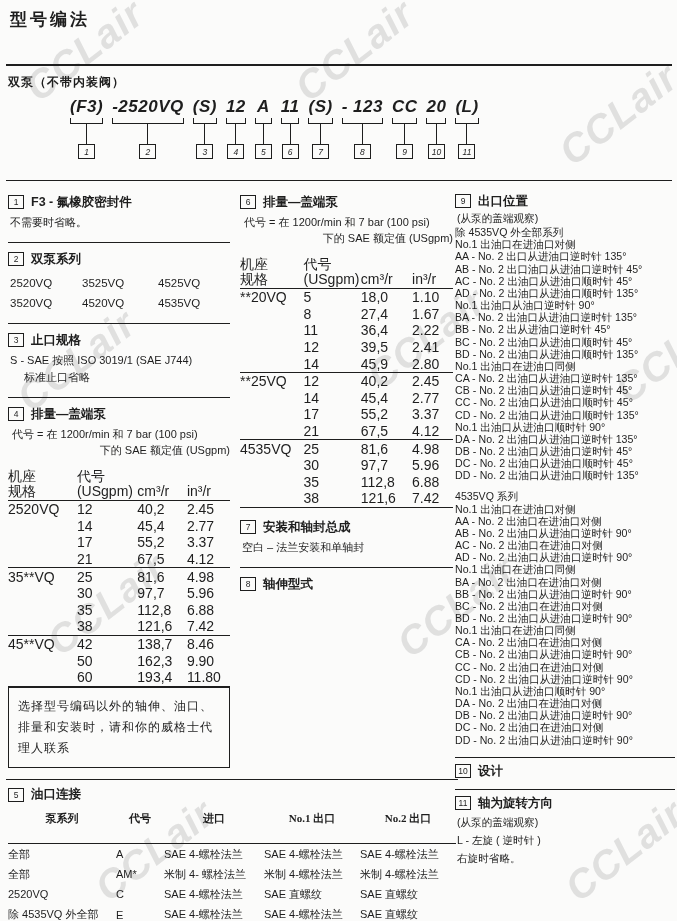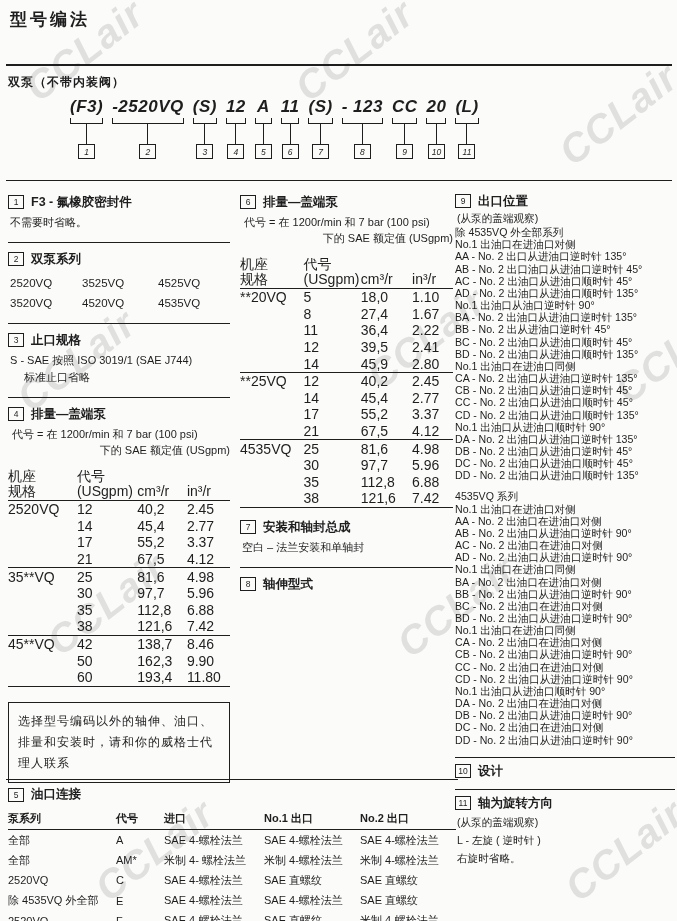--- a/index.html
+++ b/index.html
@@ -45,34 +45,34 @@
   .series-grid{display:grid;grid-template-columns:72px 76px 70px;row-gap:6px;margin:10px 0 2px 2px;font-size:11.5px;}
   .formula{margin:2px 0 0 4px;}
   .formula2{margin:2px 0 0 36px;text-align:right;}
 
   table.disp{border-collapse:collapse;width:100%;margin-top:12px;font-size:14px;border-bottom:1.5px solid var(--ink);}
   table.disp th{font-weight:normal;text-align:left;vertical-align:bottom;padding:0 0 1px 0;}
   table.disp thead tr.hb th{border-bottom:1.5px solid var(--ink);padding-bottom:2px;}
   table.disp td{padding:1.3px 0;}
   table.disp tr.gf td{border-top:1.5px solid var(--ink);}
 
-  .note-box{border:1.5px solid var(--ink);margin-top:15px;padding:8px 9px;font-size:12px;line-height:21px;letter-spacing:1px;}
+  .note-box{border:1.5px solid var(--ink);padding:8px 9px;font-size:12px;line-height:21px;letter-spacing:1px;}
 
   .shaft-label{font-style:italic;margin:7px 0 2px 2px;}
   .shaft-item{margin:3px 0 0 2px;}
   .mount-line{margin:6px 0 0 2px;}
 
   .out-line{white-space:nowrap;}
   .out-gap{height:9px;}
   .view-note{margin:1px 0 2px 2px;}
   .col-right .sec-head{margin:6px 0 4px 0;}
   .col-right .divider{margin-top:11px;}
 
   table.ports{border-collapse:collapse;margin-top:6px;font-size:11px;width:448px;border-bottom:1.5px solid var(--ink);}
-  table.ports th{font-weight:bold;text-align:left;border-bottom:1.5px solid var(--ink);padding:2px 0 3px 0;}
+  table.ports th{font-weight:bold;text-align:center;border-bottom:1.5px solid var(--ink);padding:2px 0 17px 0;font-family:Liberation Serif, serif;}
   table.ports td{padding:2.6px 0;}
   .rot-line{margin:6px 0 0 2px;}
 </style>
 </head>
 <body>
 
 <div class="page">
   <div id="wm-layer">
       <div class="wm" style="left: 16px; top: 28px;">CCLair</div>
       <div class="wm" style="left: 286px; top: 28px;">CCLair</div>

